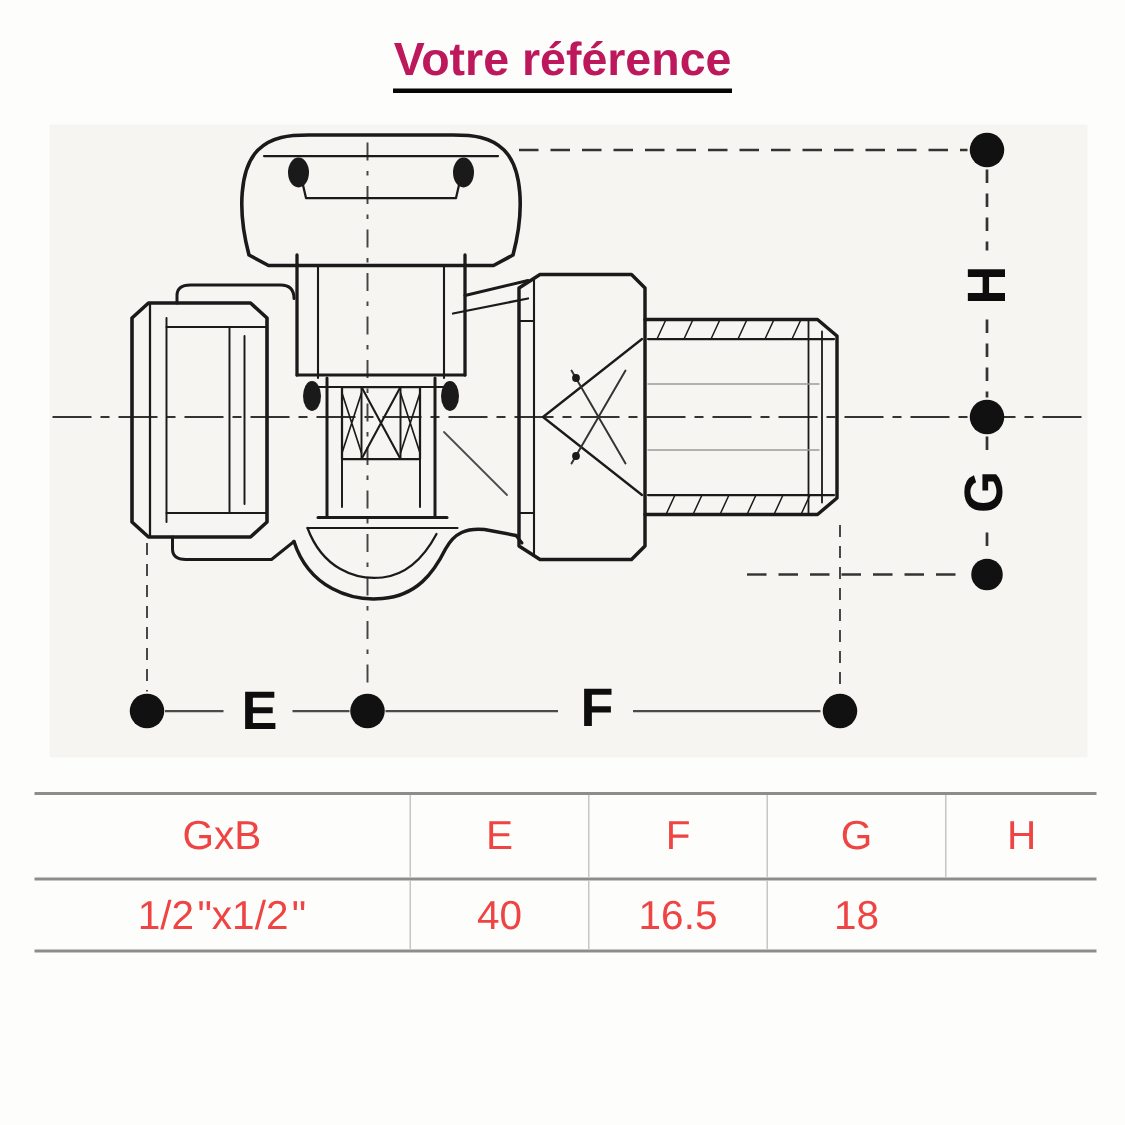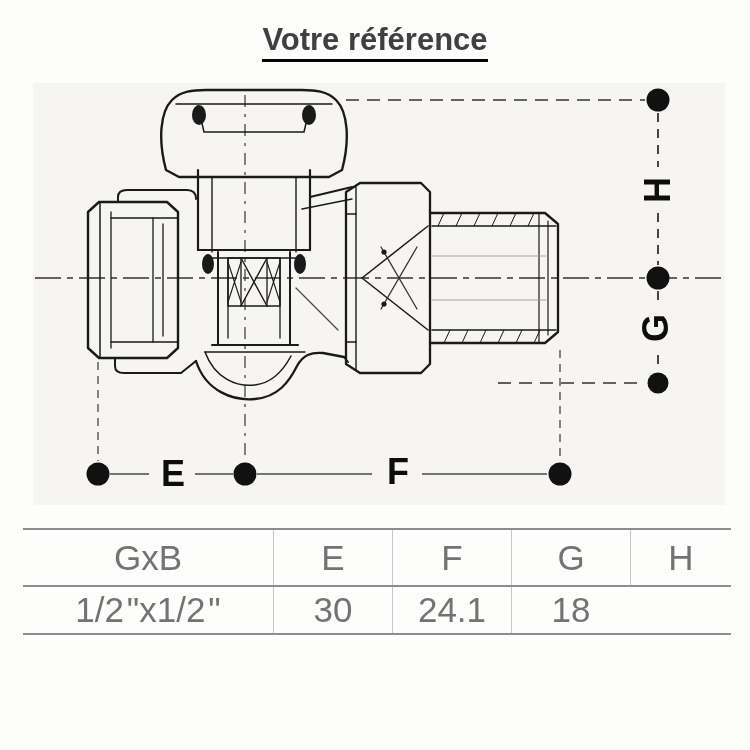--- a/index.html
+++ b/index.html
@@ -9,21 +9,21 @@
     background: #fdfdfc;
     font-family: "Liberation Sans", sans-serif;
     overflow: hidden;
   }
   .page-title {
     position: absolute;
     top: 22px; left: 0; width: 750px;
     text-align: center;
     font-size: 31px;
     font-weight: bold;
-    color: #404040;
+    color: #be185d;
   }
   .page-title span {
     border-bottom: 3px solid #050505;
     padding-bottom: 2px;
   }
   .diagram-svg { position: absolute; top: 0; left: 0; }
   .dim {
     position: absolute;
     font-weight: bold;
     font-size: 36px;
@@ -42,22 +42,22 @@
     display: grid;
     grid-template-columns: 250px 119px 119px 119px 101px;
     border-bottom: 2px solid #8d8d8d;
   }
   .t-row.header { height: 57px; }
   .t-row.data { height: 48px; }
   .t-cell {
     display: flex;
     align-items: center;
     justify-content: center;
-    font-size: 35px;
-    color: #737373;
+    font-size: 27px;
+    color: #ef4444;
     border-left: 1px solid #c6c6c6;
   }
   .t-cell.first { border-left: none; }
 </style>
 </head>
 <body>
 
 <div class="page-title"><span>Votre référence</span></div>
 
 <svg class="diagram-svg" width="750" height="520" viewBox="0 0 750 520">
@@ -167,17 +167,17 @@
 <div class="spec-table">
   <div class="t-row header">
     <div class="t-cell first">GxB</div>
     <div class="t-cell">E</div>
     <div class="t-cell">F</div>
     <div class="t-cell">G</div>
     <div class="t-cell">H</div>
   </div>
   <div class="t-row data">
     <div class="t-cell first">1/2 "x1/2 "</div>
-    <div class="t-cell">30</div>
-    <div class="t-cell">24.1</div>
+    <div class="t-cell">40</div>
+    <div class="t-cell">16.5</div>
     <div class="t-cell">18</div>
   </div>
 </div>
 
 </body></html>

